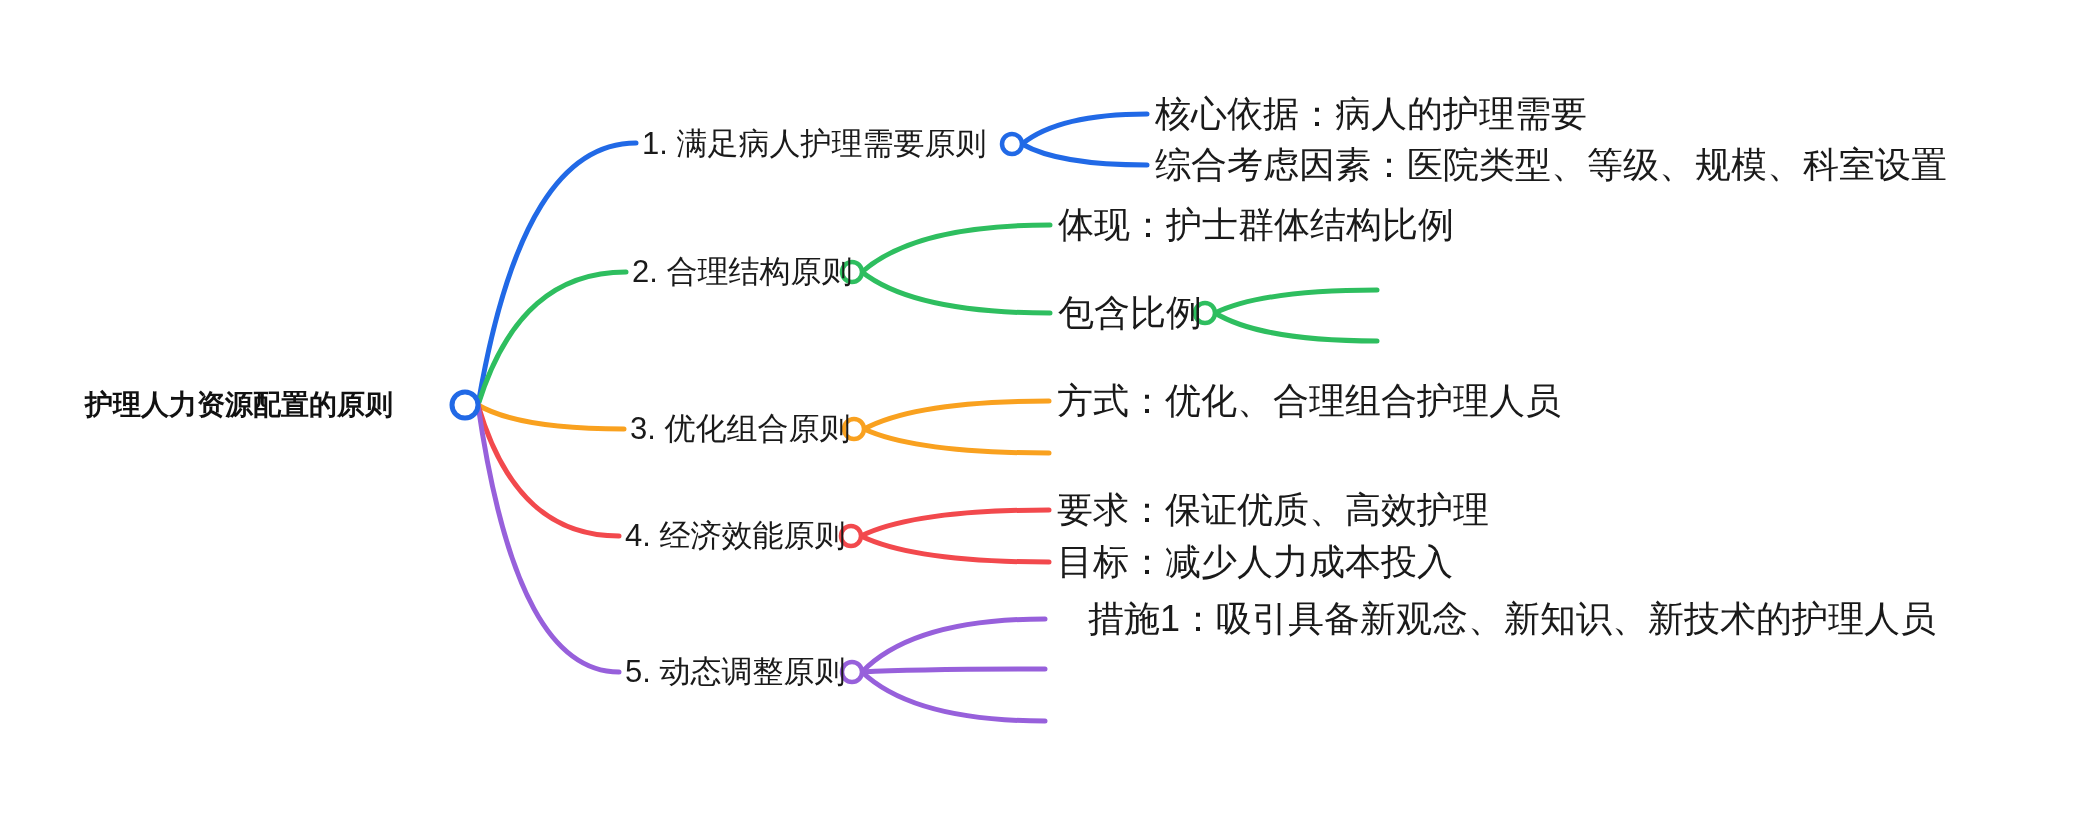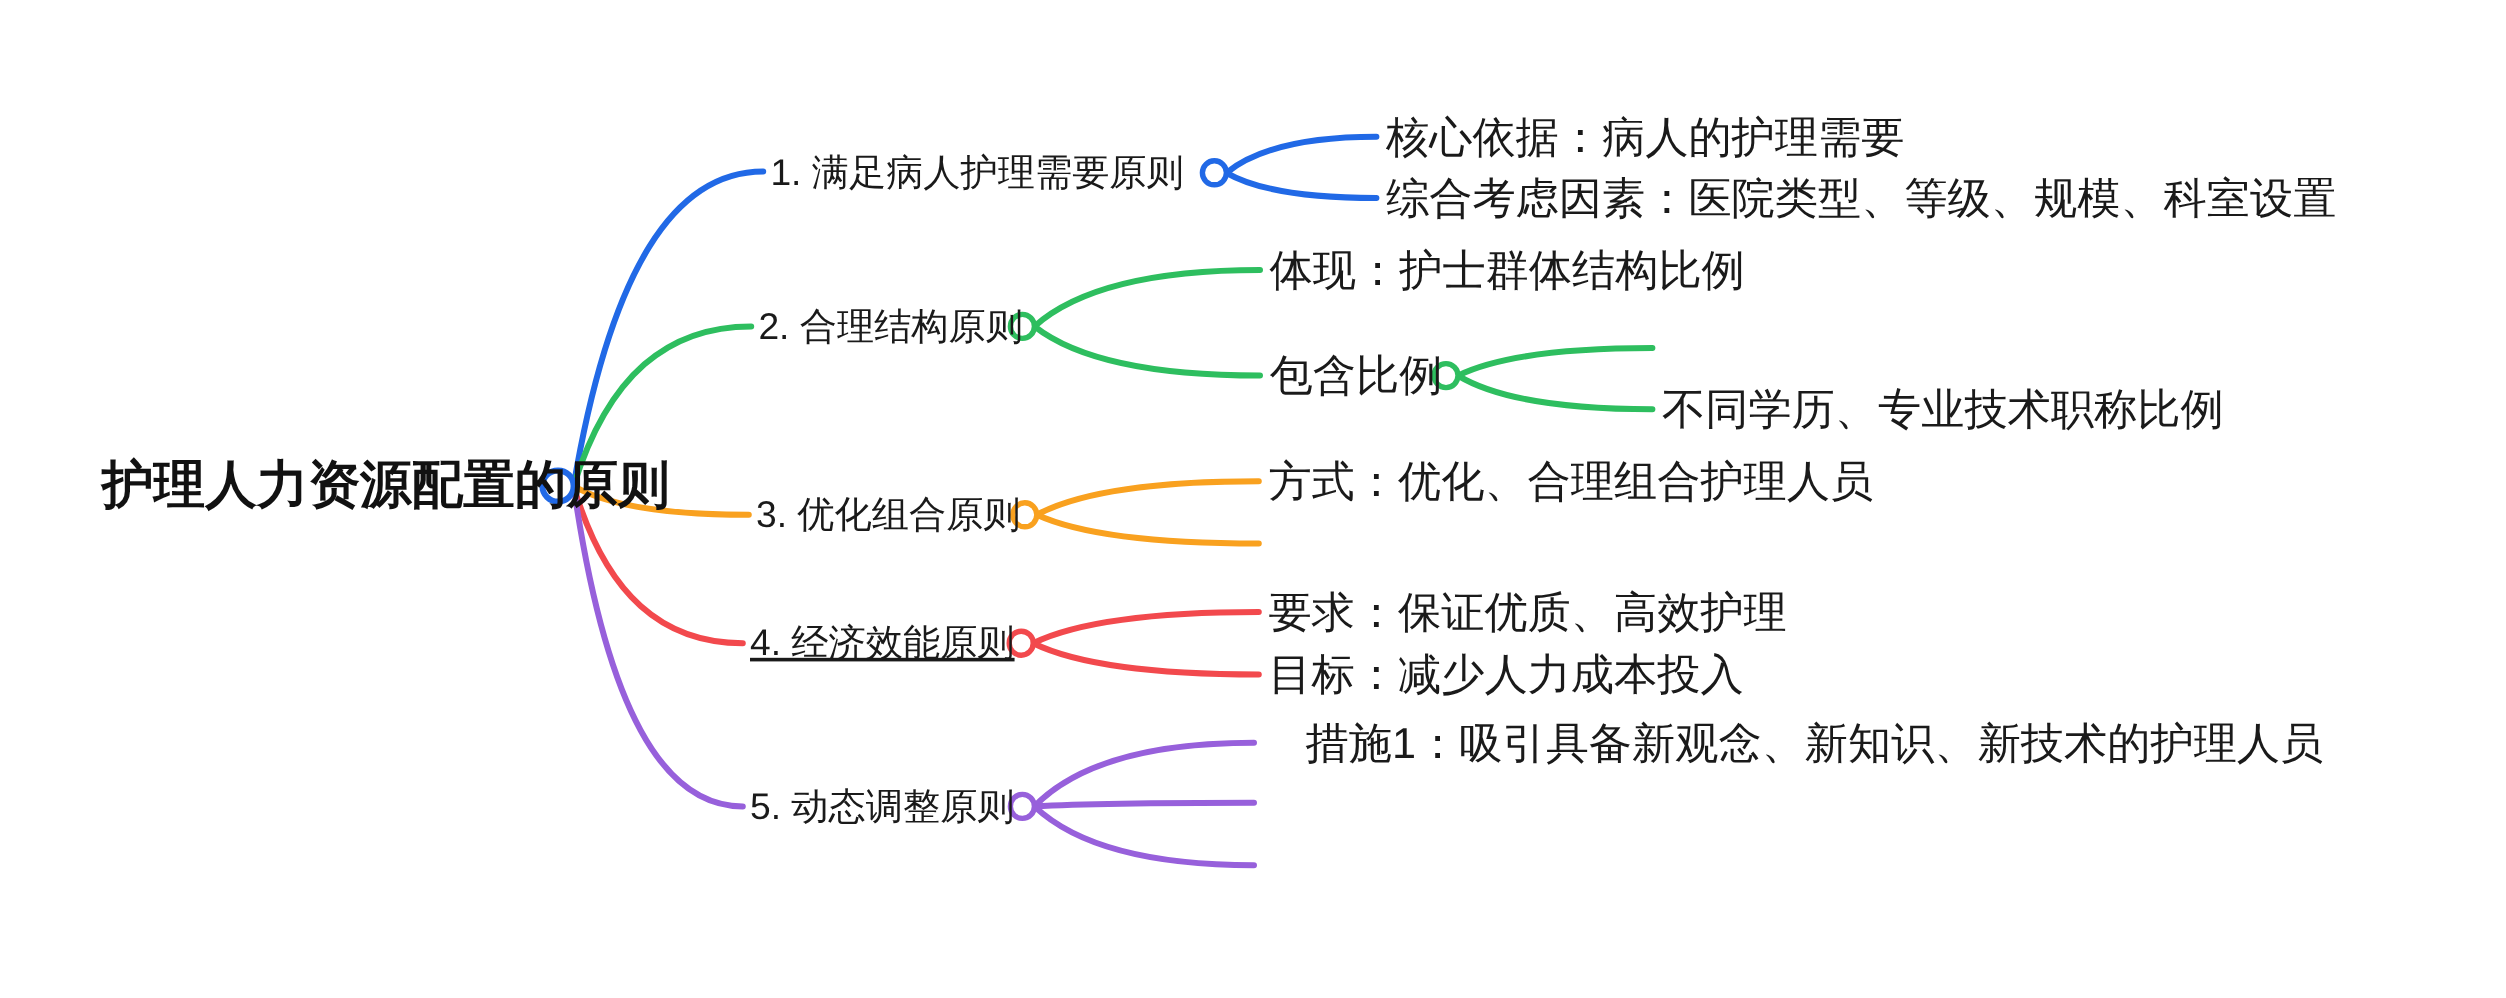--- a/index.html
+++ b/index.html
@@ -22,21 +22,21 @@
     pointer-events: none;
   }
   .node {
     position: absolute;
     white-space: nowrap;
     transform: translateY(-50%);
     color: #1a1a1a;
     line-height: 1.15;
   }
   .root {
-    font-size: 43px;
+    font-size: 28px;
     font-weight: 700;
     color: #111111;
   }
   .branch {
     font-size: 31px;
     font-weight: 500;
   }
   .leaf {
     font-size: 36px;
     font-weight: 400;
@@ -84,29 +84,28 @@
       <circle cx="851" cy="536" r="10" stroke-width="4.5" stroke="#F2494D"></circle>
       <circle cx="852" cy="672" r="10" stroke-width="4.5" stroke="#9760DB"></circle>
     </g>
   </svg>
 
   <div class="node root" style="left:85px; top:405px;">护理人力资源配置的原则</div>
 
   <div class="node branch" style="left:642px; top:144px;">1. 满足病人护理需要原则</div>
   <div class="node branch" style="left:632px; top:272px;">2. 合理结构原则</div>
   <div class="node branch" style="left:630px; top:429px;">3. 优化组合原则</div>
-  <div class="node branch" style="left:625px; top:536px;text-decoration:underline;">4. 经济效能原则</div>
+  <div class="node branch" style="left:625px; top:536px;">4. 经济效能原则</div>
   <div class="node branch" style="left:625px; top:672px;">5. 动态调整原则</div>
 
   <div class="node leaf" style="left:1155px; top:114px;">核心依据：病人的护理需要</div>
   <div class="node leaf" style="left:1155px; top:165px;">综合考虑因素：医院类型、等级、规模、科室设置</div>
 
   <div class="node leaf" style="left:1058px; top:225px;">体现：护士群体结构比例</div>
   <div class="node leaf" style="left:1058px; top:313px;">包含比例</div>
-  <div class="node leaf" style="left:1385px; top:341px;">不同学历、专业技术职称比例</div>
 
   <div class="node leaf" style="left:1057px; top:401px;">方式：优化、合理组合护理人员</div>
 
   <div class="node leaf" style="left:1057px; top:510px;">要求：保证优质、高效护理</div>
   <div class="node leaf" style="left:1057px; top:562px;">目标：减少人力成本投入</div>
 
   <div class="node leaf" style="left:1088px; top:619px;">措施1：吸引具备新观念、新知识、新技术的护理人员</div>
 
 </div>
 

